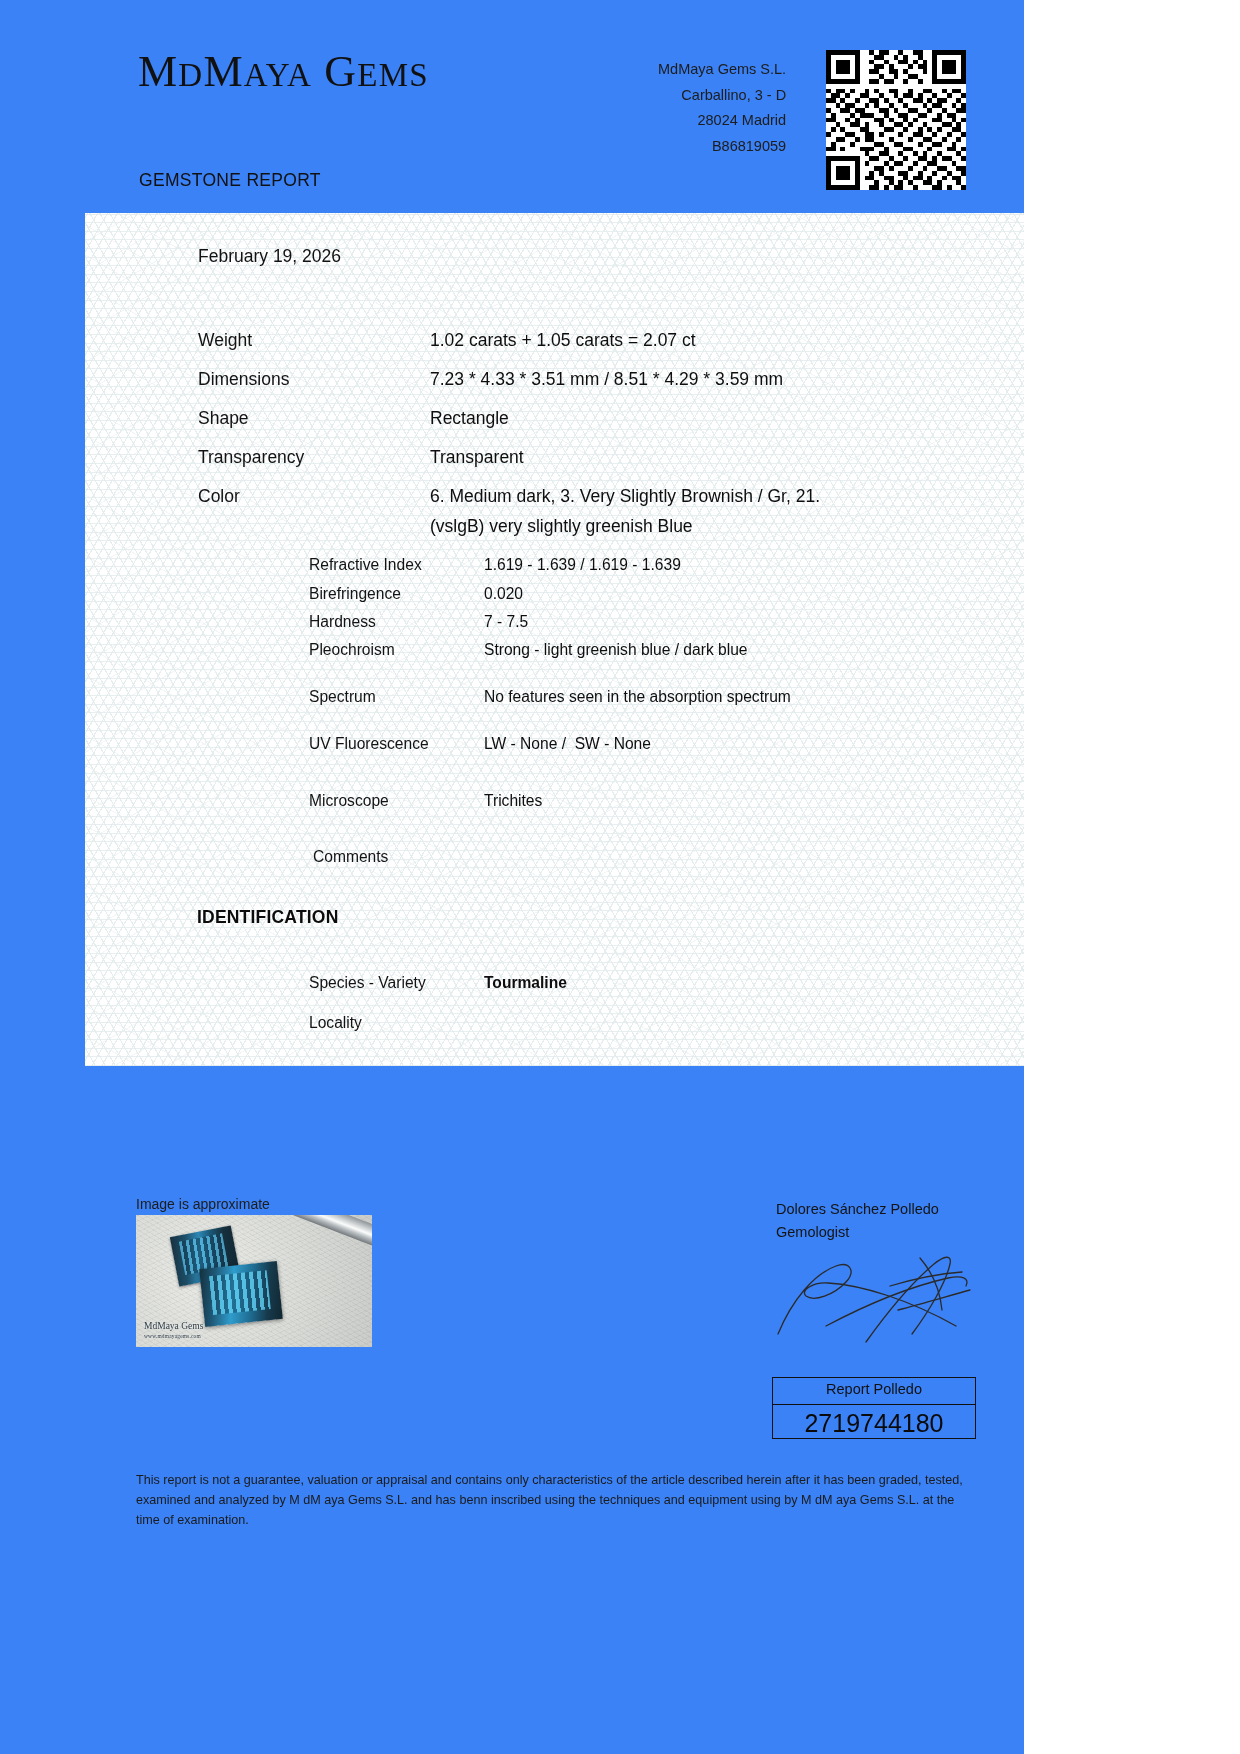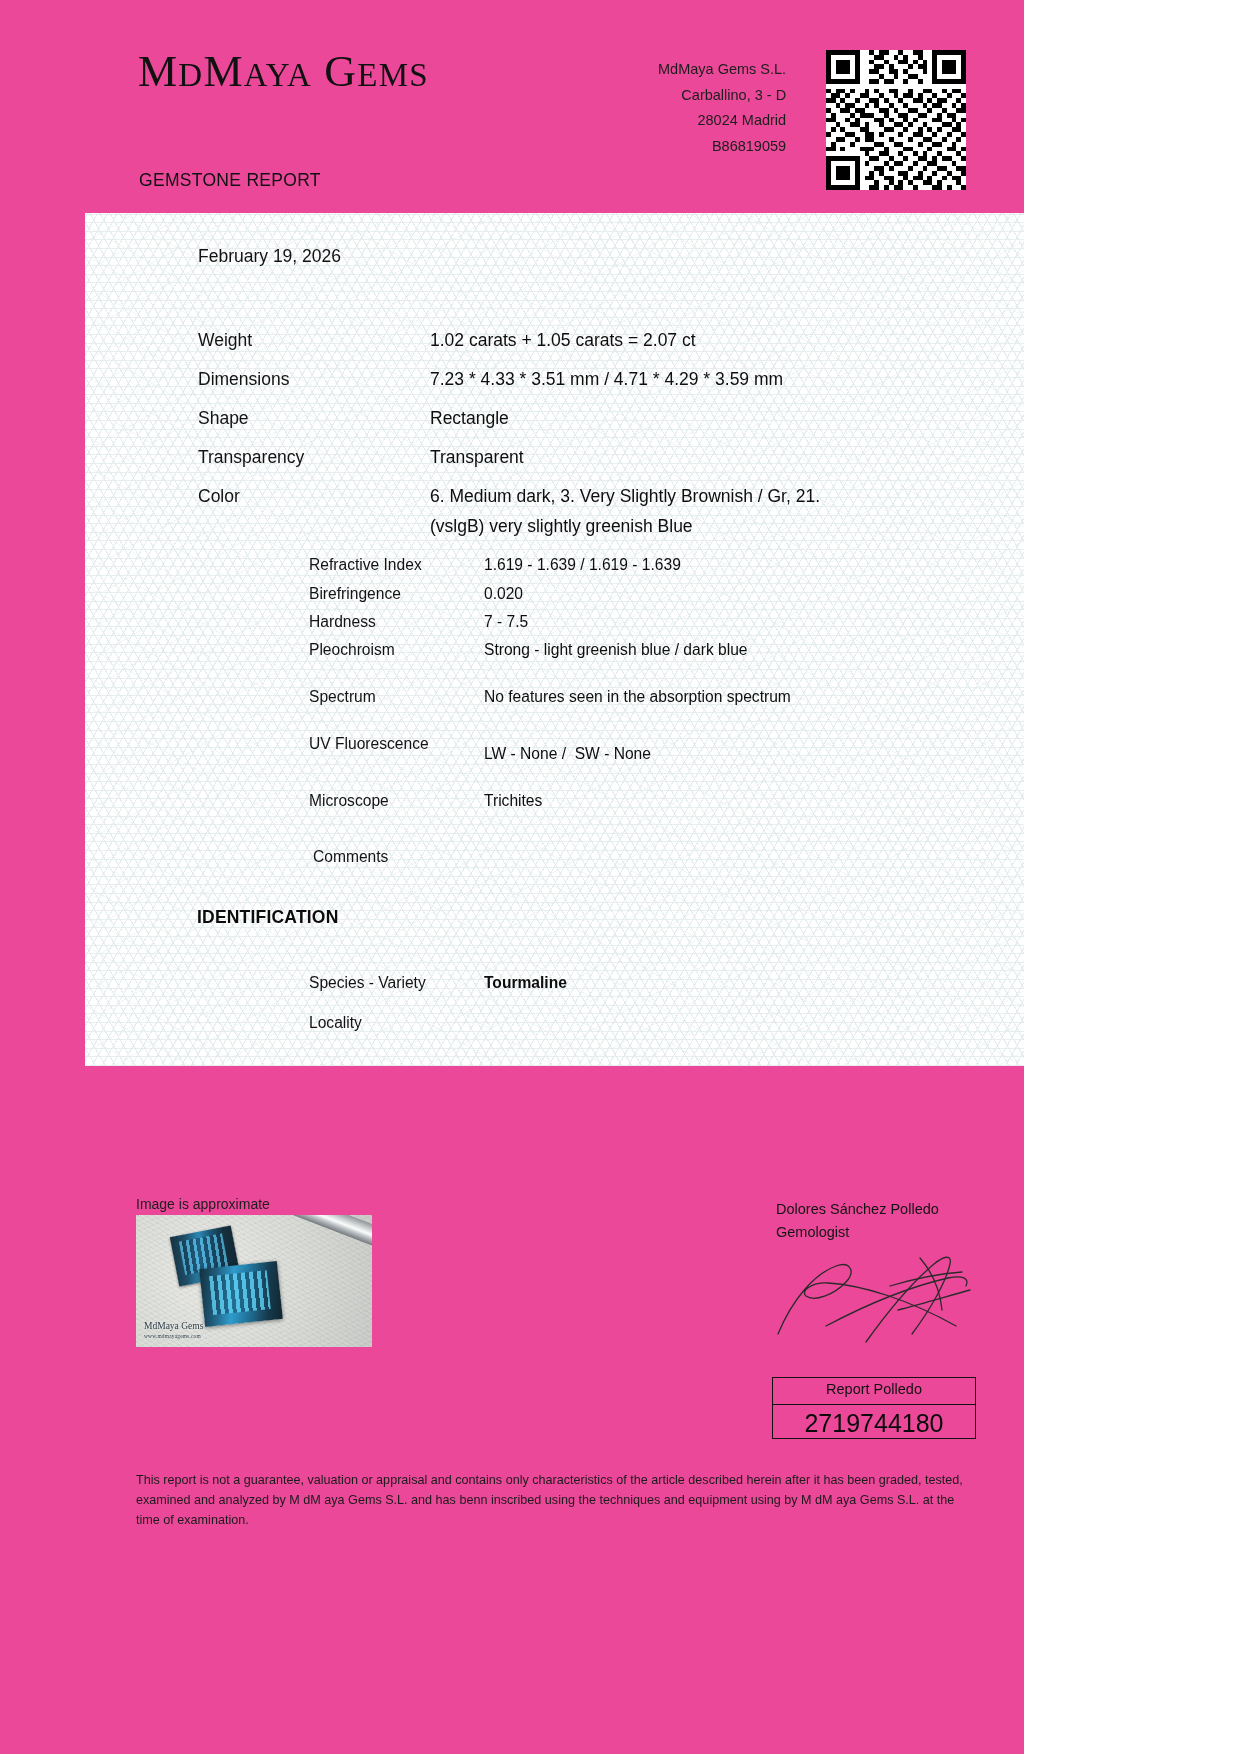--- a/index.html
+++ b/index.html
@@ -9,21 +9,21 @@
     background: #ffffff;
   }
   body {
     font-family: "Liberation Sans", sans-serif;
     color: #1a1a1a;
   }
   .page {
     position: relative;
     width: 1024px;
     height: 1754px;
-    background: #ec4899;
+    background: #3b82f6;
     overflow: hidden;
   }
 
   
   .brand {
     position: absolute;
     left: 138px;
     top: 46px;
     font-family: "Liberation Serif", serif;
     font-size: 44px;
@@ -502,21 +502,21 @@
 
       <div class="issue-date">February 19, 2026</div>
 
       <div class="row" style="top:117px;left:0;">
         <span class="lbl" style="left:113px;">Weight</span>
         <span class="val" style="left:345px;">1.02 carats + 1.05 carats = 2.07 ct</span>
       </div>
 
       <div class="row" style="top:156px;left:0;">
         <span class="lbl" style="left:113px;">Dimensions</span>
-        <span class="val" style="left:345px;">7.23 * 4.33 * 3.51 mm  / 4.71 * 4.29 * 3.59 mm</span>
+        <span class="val" style="left:345px;">7.23 * 4.33 * 3.51 mm  / 8.51 * 4.29 * 3.59 mm</span>
       </div>
 
       <div class="row" style="top:195px;left:0;">
         <span class="lbl" style="left:113px;">Shape</span>
         <span class="val" style="left:345px;">Rectangle</span>
       </div>
 
       <div class="row" style="top:234px;left:0;">
         <span class="lbl" style="left:113px;">Transparency</span>
         <span class="val" style="left:345px;">Transparent</span>
@@ -548,21 +548,21 @@
         <span class="val" style="left:399px;">Strong - light greenish blue / dark blue</span>
       </div>
 
       <div class="row small" style="top:475px;left:0;">
         <span class="lbl" style="left:224px;">Spectrum</span>
         <span class="val" style="left:399px;">No features seen in the absorption spectrum</span>
       </div>
 
       <div class="row small" style="top:522px;left:0;">
         <span class="lbl" style="left:224px;">UV Fluorescence</span>
-        <span class="val" style="left:399px;white-space:pre;margin-top:10px;">LW - None /  SW - None</span>
+        <span class="val" style="left:399px;white-space:pre;">LW - None /  SW - None</span>
       </div>
 
       <div class="row small" style="top:579px;left:0;">
         <span class="lbl" style="left:224px;">Microscope</span>
         <span class="val" style="left:399px;">Trichites</span>
       </div>
 
       <div class="row small" style="top:635px;left:0;">
         <span class="lbl" style="left:228px;">Comments</span>
         <span class="val" style="left:399px;"></span>

